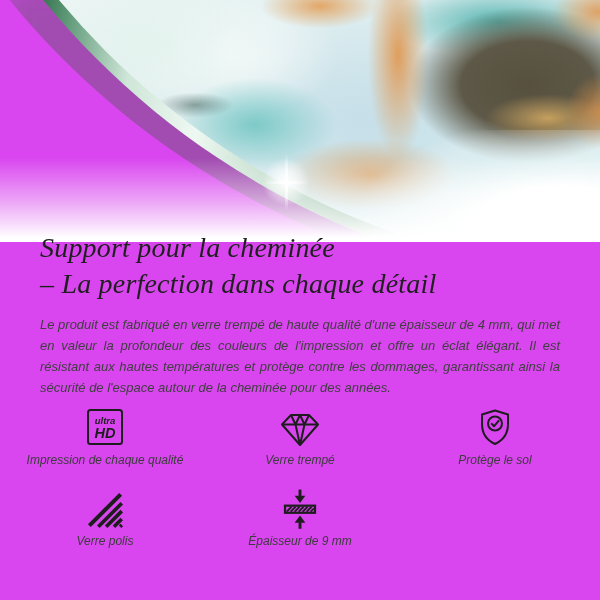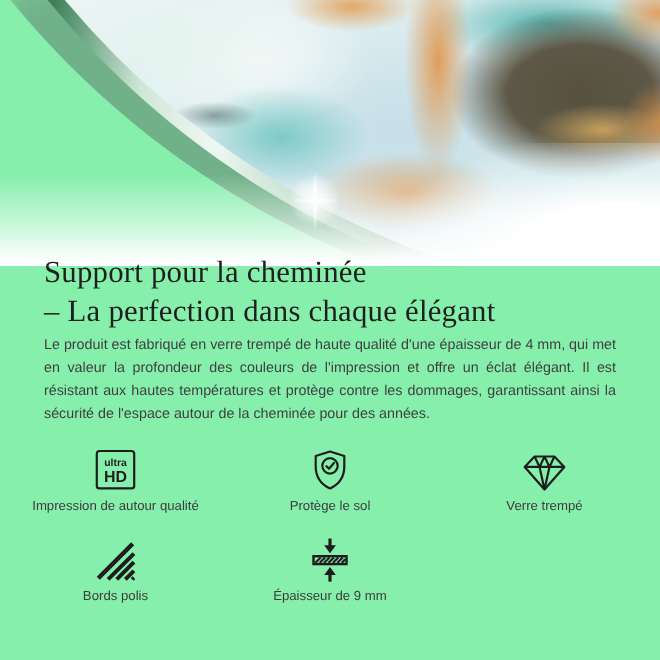--- a/index.html
+++ b/index.html
@@ -1,19 +1,19 @@
 <!DOCTYPE html>
 <html lang="fr"><head>
 <meta charset="utf-8">
 <style>
   * { margin:0; padding:0; box-sizing:border-box; }
   html,body { background:#fff; }
   .page {
     position:relative; width:600px; height:600px; overflow:hidden;
-    background:#86efac; font-family:"Liberation Sans", sans-serif;
+    background:#d946ef; font-family:"Liberation Sans", sans-serif;font-style:italic;
   }
 
   
   .hero { position:absolute; left:0; top:0; width:600px; height:242px; overflow:hidden; }
 
   .glass-shadow {
     position:absolute; inset:-20px 0 0 0; height:262px;
     clip-path: circle(802px at 630px -488px);
     background: rgba(80,86,84,0.40);
     filter: blur(16px);
@@ -68,21 +68,21 @@
   }
 
   
   .content { position:absolute; left:40px; top:230px; width:520px; }
   h1 {
     font-family:"Liberation Serif", serif; font-weight:400;
     font-size:28px; line-height:36px; color:#1f1f1f; letter-spacing:0.2px;
   }
   h1 span { display:block; }
   .desc {
-    margin-top:0; font-size:13px; line-height:21px; color:#3f3f3f;
+    margin-top:12px; font-size:13px; line-height:21px; color:#3f3f3f;
     text-align:justify;
   }
 
   
   .features {
     position:absolute; left:0; top:404px; width:600px;
     display:grid; grid-template-columns:210px 180px 210px; row-gap:18px;
   }
   .feat { display:flex; flex-direction:column; }
   .feat-icon { height:44px; display:flex; align-items:flex-end; justify-content:center; }
@@ -104,71 +104,71 @@
     <div class="sparkle">
         <div class="glow"></div>
       </div>
     <div class="hero-fade-corner"></div>
     <div class="hero-fade"></div>
   </div>
 
   <div class="content">
     <h1>
       <span>Support pour la cheminée</span>
-      <span>– La perfection dans chaque élégant</span>
+      <span>– La perfection dans chaque détail</span>
     </h1>
     <p class="desc">Le produit est fabriqué en verre trempé de haute qualité d'une épaisseur de 4 mm, qui met en valeur la profondeur des couleurs de l'impression et offre un éclat élégant. Il est résistant aux hautes températures et protège contre les dommages, garantissant ainsi la sécurité de l'espace autour de la cheminée pour des années.</p>
   </div>
 
   <div class="features">
 
 
     <div class="feat">
       <div class="feat-icon">
         <svg width="42" height="40" viewBox="0 0 42 40">
           <rect class="stroke" x="4" y="2" width="34" height="34" rx="2.5" stroke-width="2.6"></rect>
           <text class="badge-small" x="21" y="15.5" text-anchor="middle">ultra</text>
           <text class="badge-big" x="21" y="30" text-anchor="middle">HD</text>
         </svg>
       </div>
-      <div class="feat-label">Impression de autour qualité</div>
+      <div class="feat-label">Impression de chaque qualité</div>
+    </div>
+
+    <div class="feat">
+      <div class="feat-icon">
+        <svg width="42" height="36" viewBox="0 0 42 36">
+          <path class="stroke" stroke-width="1.8" stroke-linejoin="round" d="M12 3 H30 L39 12.5 L21 33 L3 12.5 Z"></path>
+          <path class="stroke" stroke-width="1.8" stroke-linejoin="round" d="M3 12.5 H39 M12 3 L16.5 12.5 M30 3 L25.5 12.5 M21 3 L16.5 12.5 M21 3 L25.5 12.5 M16.5 12.5 L21 33 M25.5 12.5 L21 33"></path>
+        </svg>
+      </div>
+      <div class="feat-label">Verre trempé</div>
     </div>
 
     <div class="feat">
       <div class="feat-icon">
         <svg width="38" height="40" viewBox="0 0 38 40">
           <path class="stroke" stroke-linejoin="round" d="M19 2.5 L32 6.5 V16 C32 25.6 26.8 32.4 19 36 C11.2 32.4 6 25.6 6 16 V6.5 Z"></path>
           <circle class="stroke" cx="19" cy="15.5" r="7"></circle>
           <polyline class="stroke" stroke-linecap="round" stroke-linejoin="round" points="15.8,15.9 18.1,18.2 22.6,12.9"></polyline>
         </svg>
       </div>
       <div class="feat-label">Protège le sol</div>
     </div>
 
     <div class="feat">
       <div class="feat-icon">
-        <svg width="42" height="36" viewBox="0 0 42 36">
-          <path class="stroke" stroke-width="1.8" stroke-linejoin="round" d="M12 3 H30 L39 12.5 L21 33 L3 12.5 Z"></path>
-          <path class="stroke" stroke-width="1.8" stroke-linejoin="round" d="M3 12.5 H39 M12 3 L16.5 12.5 M30 3 L25.5 12.5 M21 3 L16.5 12.5 M21 3 L25.5 12.5 M16.5 12.5 L21 33 M25.5 12.5 L21 33"></path>
-        </svg>
-      </div>
-      <div class="feat-label">Verre trempé</div>
-    </div>
-
-    <div class="feat">
-      <div class="feat-icon">
         <svg width="38" height="38" viewBox="0 0 34 34">
           <line x1="3" y1="31" x2="31" y2="3" stroke="#1d1d1d" stroke-width="3.6"></line>
           <line x1="11" y1="32" x2="32" y2="11" stroke="#1d1d1d" stroke-width="3.2"></line>
           <line x1="18" y1="32" x2="32" y2="18" stroke="#1d1d1d" stroke-width="3.2"></line>
           <line x1="25" y1="32" x2="32" y2="25" stroke="#1d1d1d" stroke-width="3.2"></line>
           <line x1="30.5" y1="32" x2="32" y2="30.5" stroke="#1d1d1d" stroke-width="3.2"></line>
         </svg>
       </div>
-      <div class="feat-label">Bords polis</div>
+      <div class="feat-label">Verre polis</div>
     </div>
 
     <div class="feat">
       <div class="feat-icon">
         <svg width="38" height="40" viewBox="0 0 34 36">
           <line x1="17" y1="0.5" x2="17" y2="6.5" stroke="#1d1d1d" stroke-width="2.6"></line>
           <polygon points="12.2,6 21.8,6 17,12.6" fill="#1d1d1d"></polygon>
           <rect class="stroke" x="3.5" y="15" width="27" height="6.4"></rect>
           <g stroke="#1d1d1d" stroke-width="1.7">
             <line x1="5" y1="20.4" x2="9.4" y2="16"></line>

